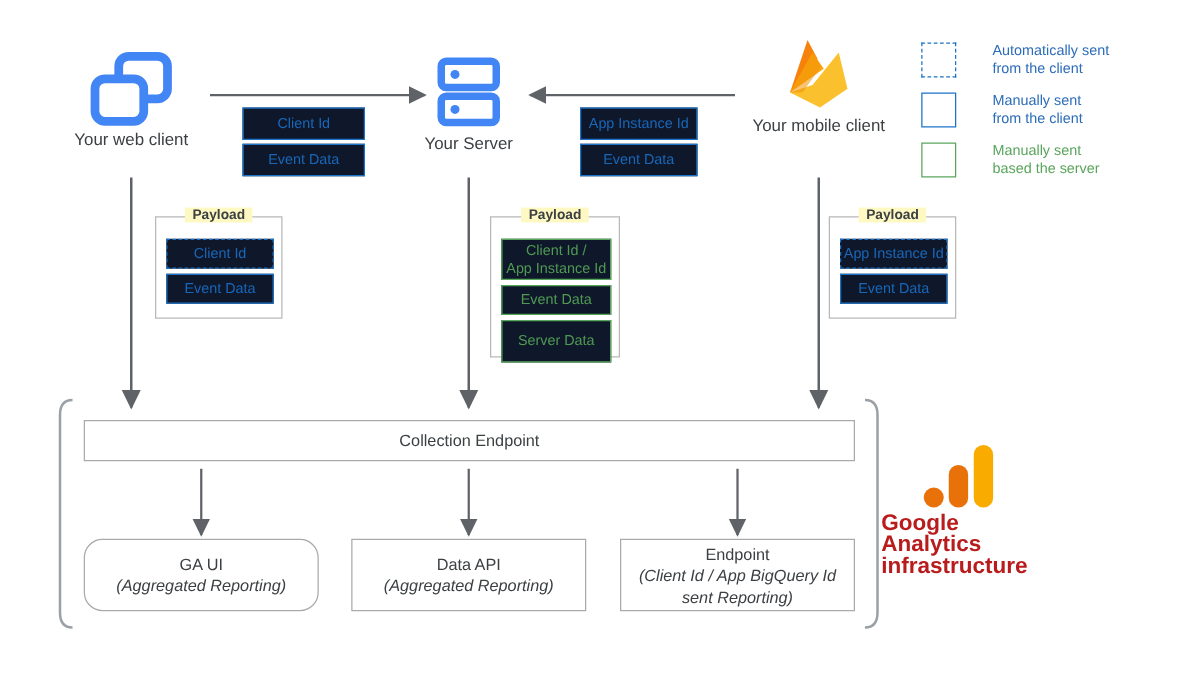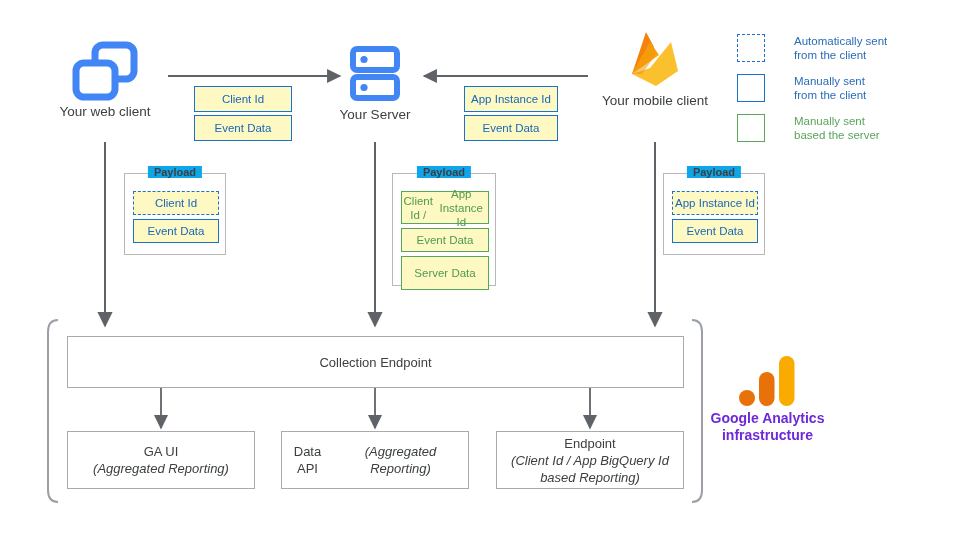--- a/index.html
+++ b/index.html
@@ -12,52 +12,52 @@
   .ctr{display:flex;align-items:center;justify-content:center;text-align:center;}
 
   
   .node-label{
     font-size:13.5px;color:#3c4043;white-space:nowrap;text-align:center;
   }
 
   
   .msg-box{
     border:1.6px solid #1a73c8;color:#1967b8;font-size:11.5px;
-    box-sizing:border-box;background:#fef9c3;
+    box-sizing:border-box;background:#0f172a;
   }
   .msg-box.dashed{border-style:dashed;}
   .msg-box.green{border-color:#57a75a;color:#4f9a52;}
 
   
   .payload{
     border:1.4px solid #b8b8b8;box-sizing:border-box;background:#fff;
   }
   .payload-legend{
     position:absolute;top:-8px;left:50%;transform:translateX(-50%);
-    background:#0ea5e9;padding:0 6px;font-size:11px;font-weight:bold;color:#3c4043;
+    background:#fef9c3;padding:0 6px;font-size:11px;font-weight:bold;color:#3c4043;
     white-space:nowrap;
   }
 
   
   .gray-box{
     border:1.3px solid #aaaaaa;box-sizing:border-box;background:#fff;
     color:#3c4043;font-size:13px;line-height:17px;
   }
   .gray-box .sub{font-style:italic;}
 
   
   .legend-swatch{
     width:28px;height:28px;box-sizing:border-box;border:1.7px solid #1a73c8;
   }
   .legend-swatch.dashed{border-style:dashed;}
   .legend-swatch.green{border-color:#5aa75c;}
   .legend-text{font-size:11.5px;line-height:14.5px;color:#2b6cb8;margin-left:18px;}
   .legend-text.green{color:#59a55c;}
 
-  .ga-label{font-size:14px;line-height:17px;color:#6d28d9;text-align:center;font-weight:bold;}
+  .ga-label{font-size:18px;line-height:17px;color:#b91c1c;font-weight:bold;}
   svg{display:block;overflow:visible;}
 </style>
 </head>
 <body>
 
 <svg class="abs" style="left:0;top:0;width:960px;height:540px;pointer-events:none;">
   <defs>
     <marker id="ahead" markerWidth="9" markerHeight="9" refX="7.2" refY="4.5" orient="auto">
       <path d="M0,0.6 L8,4.5 L0,8.4 Z" fill="#5f6368"></path>
     </marker>
@@ -136,21 +136,21 @@
   <div class="msg-box dashed ctr" style="position:absolute;left:8px;top:17px;width:86px;height:24px;">
     <span>Client Id</span>
   </div>
   <div class="msg-box ctr" style="position:absolute;left:8px;top:45px;width:86px;height:24px;">
     <span>Event Data</span>
   </div>
 </div>
 
 <div class="abs payload" style="left:392px;top:173px;width:104px;height:113px;">
   <div class="payload-legend">Payload</div>
-  <div class="msg-box green ctr" style="position:absolute;left:8px;top:17px;width:88px;height:33px;flex-direction:row;line-height:14px;">
+  <div class="msg-box green ctr" style="position:absolute;left:8px;top:17px;width:88px;height:33px;flex-direction:column;line-height:14px;">
     <span>Client Id /</span>
     <span>App Instance Id</span>
   </div>
   <div class="msg-box green ctr" style="position:absolute;left:8px;top:54px;width:88px;height:24px;">
     <span>Event Data</span>
   </div>
   <div class="msg-box green ctr" style="position:absolute;left:8px;top:82px;width:88px;height:34px;">
     <span>Server Data</span>
   </div>
 </div>
@@ -158,38 +158,38 @@
 <div class="abs payload" style="left:663px;top:173px;width:102px;height:82px;">
   <div class="payload-legend">Payload</div>
   <div class="msg-box dashed ctr" style="position:absolute;left:8px;top:17px;width:86px;height:24px;">
     <span>App Instance Id</span>
   </div>
   <div class="msg-box ctr" style="position:absolute;left:8px;top:45px;width:86px;height:24px;">
     <span>Event Data</span>
   </div>
 </div>
 
-<div class="abs gray-box ctr" style="left:67px;top:336px;width:617px;height:52px;">
+<div class="abs gray-box ctr" style="left:67px;top:336px;width:617px;height:33px;">
   <span>Collection Endpoint</span>
 </div>
 
-<div class="abs gray-box ctr" style="left:67px;top:431px;width:188px;height:58px;flex-direction:column;">
+<div class="abs gray-box ctr" style="left:67px;top:431px;width:188px;height:58px;flex-direction:column;border-radius:15px;">
   <div>GA UI</div>
   <div class="sub">(Aggregated Reporting)</div>
 </div>
 
-<div class="abs gray-box ctr" style="left:281px;top:431px;width:188px;height:58px;flex-direction:row;">
+<div class="abs gray-box ctr" style="left:281px;top:431px;width:188px;height:58px;flex-direction:column;">
   <div>Data API</div>
   <div class="sub">(Aggregated Reporting)</div>
 </div>
 
 <div class="abs gray-box ctr" style="left:496px;top:431px;width:188px;height:58px;flex-direction:column;">
   <div>Endpoint</div>
   <div class="sub">(Client Id / App BigQuery Id</div>
-  <div class="sub">based Reporting)</div>
+  <div class="sub">sent Reporting)</div>
 </div>
 
 <div class="abs" style="left:705px;top:352px;width:125px;">
   <div class="ctr" style="height:58px;">
     <svg width="60" height="54" viewBox="0 0 60 54">
       <rect x="41" y="2" width="15.5" height="50" rx="7.7" fill="#F9AB00"></rect>
       <rect x="21" y="18" width="15.5" height="34" rx="7.7" fill="#E8710A"></rect>
       <circle cx="9" cy="44" r="8" fill="#E8710A"></circle>
     </svg>
   </div>

